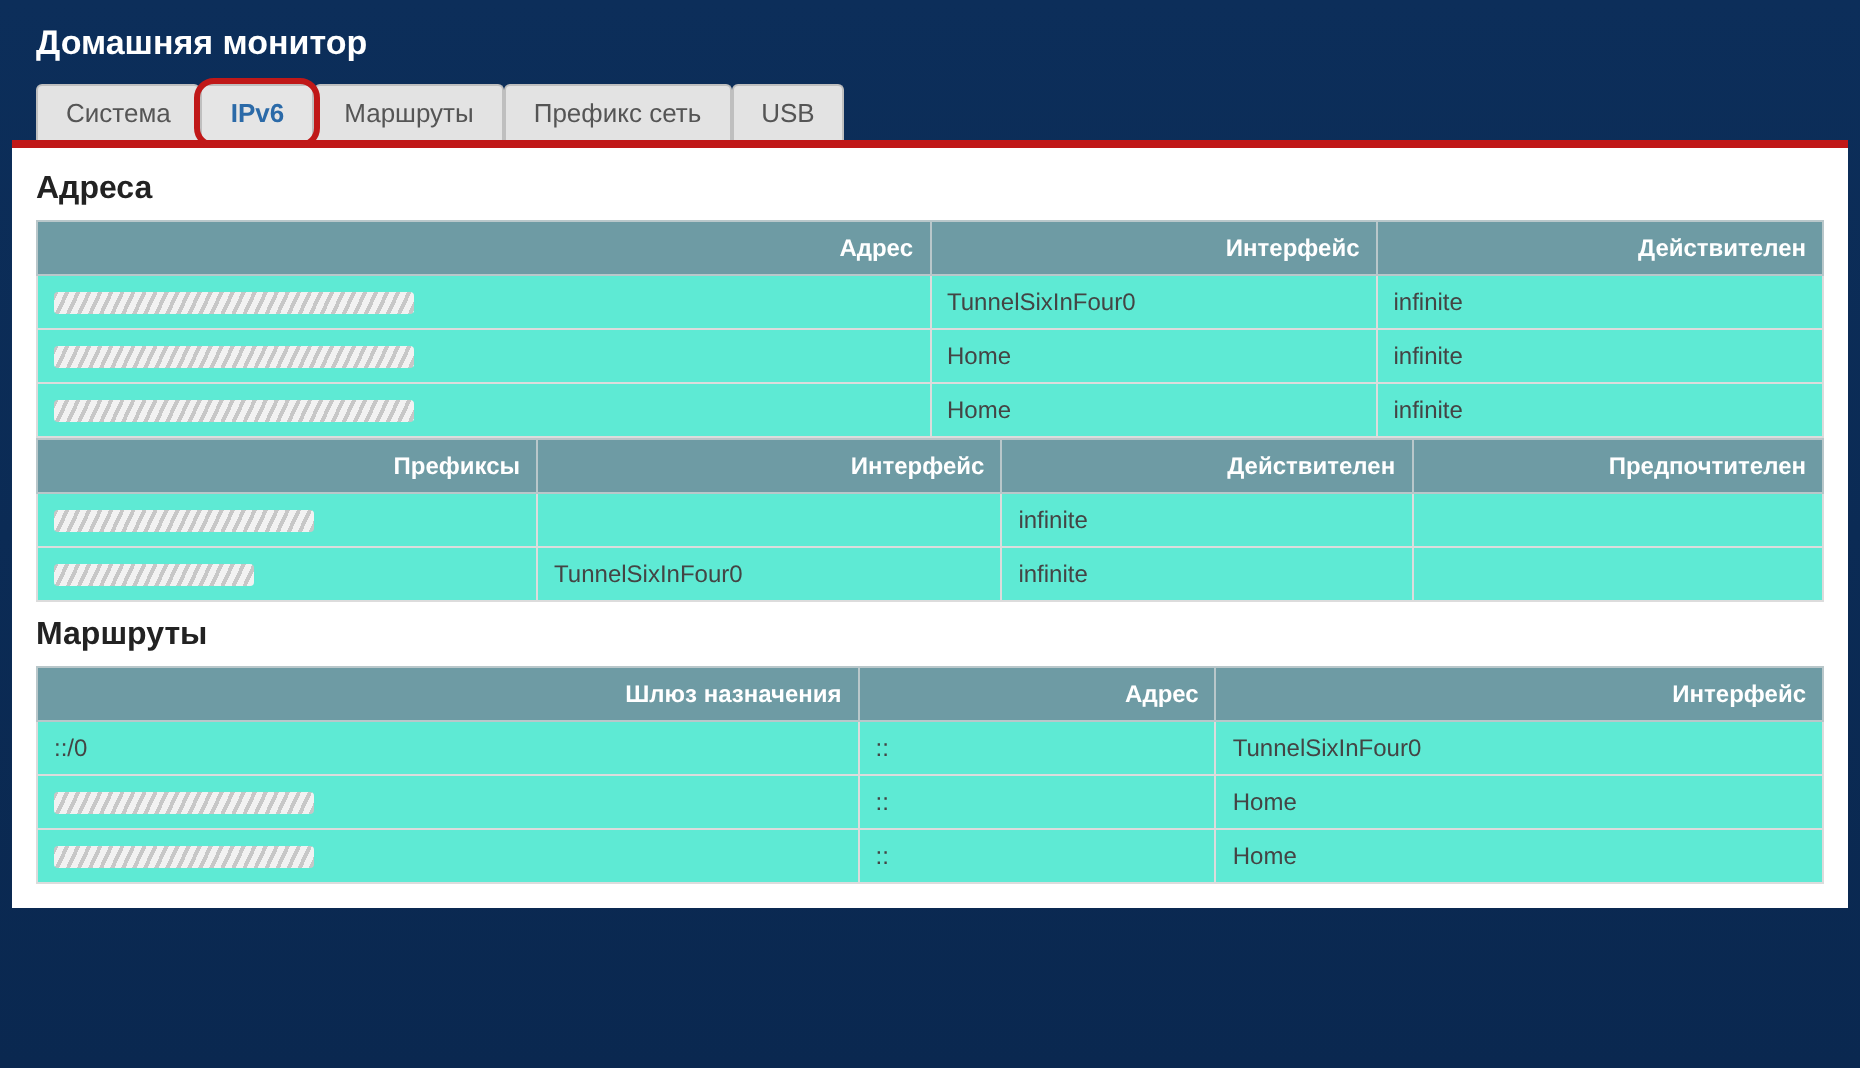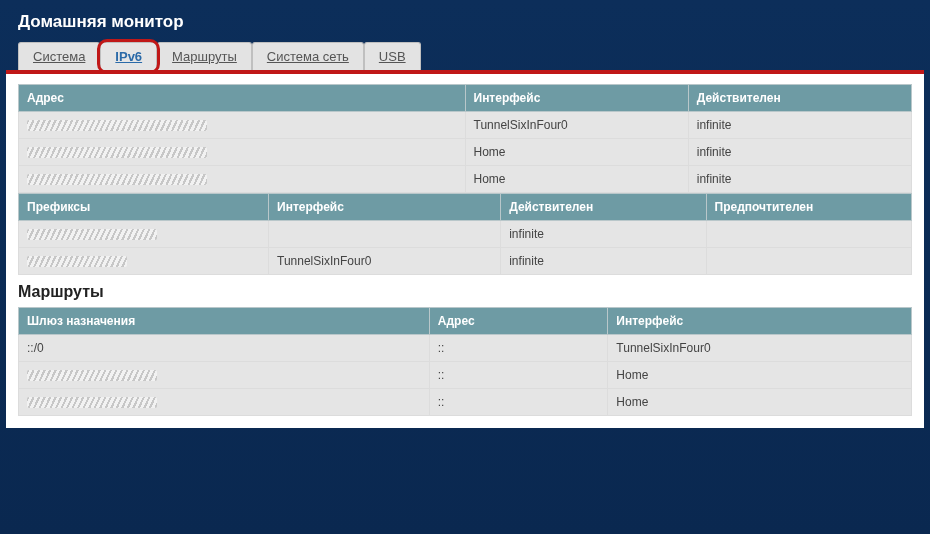--- a/index.html
+++ b/index.html
@@ -25,21 +25,20 @@
     background: #e3e3e3;
     border: 1px solid #bfbfbf;
     border-bottom: none;
     border-radius: 3px 3px 0 0;
     padding: 6px 14px 6px 14px;
     font-size: 13px;
     color: #555;
     margin-right: 0;
     cursor: pointer;
     position: relative;
-    text-decoration: underline;
   }
   .tab.active {
     background: #e5e5e5;
     color: #2b6aa8;
     font-weight: bold;
     z-index: 2;
   }
   .tab-highlight {
     position: absolute;
     border: 3px solid #c01818;
@@ -68,30 +67,30 @@
   }
   .section-title.first { margin-top: 2px; }
   table {
     width: 100%;
     border-collapse: collapse;
     font-size: 12px;
   }
   thead th {
     background: #6e9ba4;
     color: #fff;
-    text-align: left;
+    text-align: right;
     font-weight: bold;
     padding: 6px 8px;
     border: 1px solid #b9c7ca;
   }
   tbody td {
     padding: 6px 8px;
     border: 1px solid #dcdcdc;
     color: #444;
-    background: #e5e5e5;
+    background: #5eead4;
   }
   .blurred {
     display: inline-block;
     width: 130px;
     height: 11px;
     background: repeating-linear-gradient(
       115deg,
       #c7c7c7 0px, #c7c7c7 2px,
       #f2f2f2 2px, #f2f2f2 5px
     );
@@ -106,28 +105,29 @@
 
 <div class="page-title">Домашняя монитор</div>
 
 <div class="tabs">
   <div class="tab">Система</div>
   <div class="tab active">
     <span>IPv6</span>
     <span class="tab-highlight"></span>
   </div>
   <div class="tab">Маршруты</div>
-  <div class="tab">Система сеть</div>
+  <div class="tab">Префикс сеть</div>
   <div class="tab">USB</div>
 </div>
 
 <div class="redbar"></div>
 
 <div class="content">
 
+  <div class="section-title first">Адреса</div>
   <table>
     <colgroup>
         <col style="width:50%">
         <col style="width:25%">
         <col style="width:25%">
       </colgroup>
     <thead>
       <tr>
         <th>Адрес</th>
         <th>Интерфейс</th>

